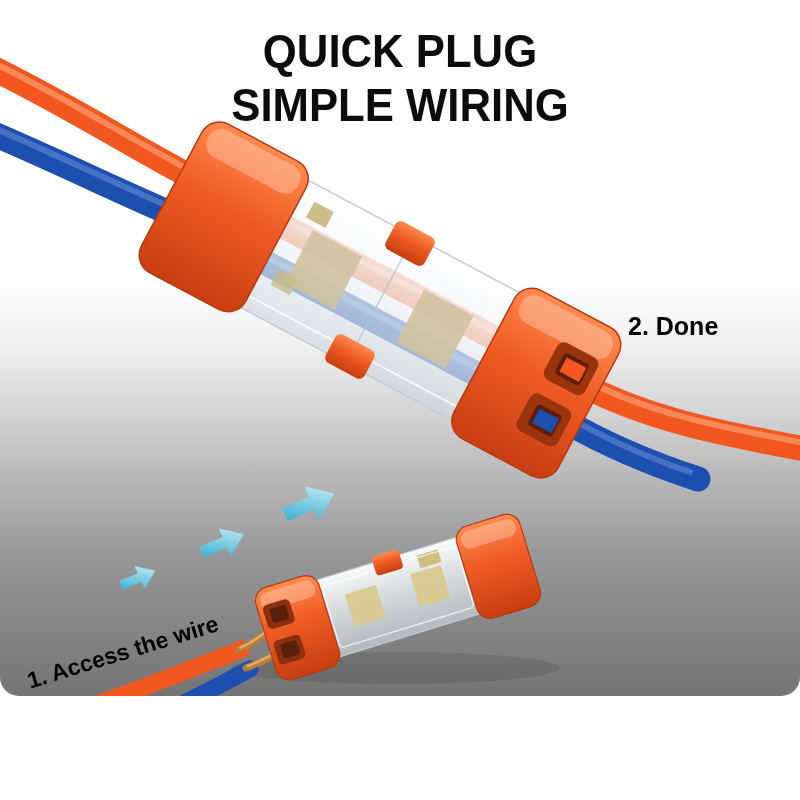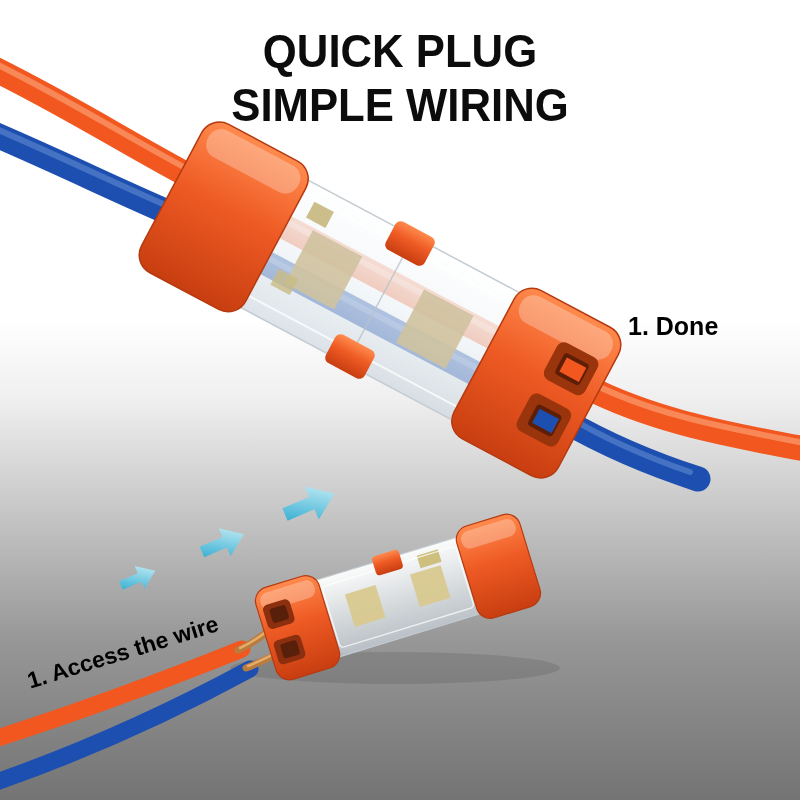--- a/index.html
+++ b/index.html
@@ -1,19 +1,20 @@
 <!DOCTYPE html>
 <html><head>
 <meta charset="utf-8">
 <style>
   html,body{margin:0;padding:0;}
   .scene{
-    position:relative;width:800px;height:800px;overflow:hidden;
+    position:relative;width:800px;height:696px;overflow:hidden;
     background:linear-gradient(180deg,#ffffff 0%,#ffffff 40%,#efefef 50%,#c6c6c6 64%,#979797 80%,#747474 100%);
     font-family:"Liberation Sans",sans-serif;
+    border-radius:19px;
   }
   .title{position:absolute;top:24px;left:0;right:0;text-align:center;color:#0c0c0c;}
   .title-line{font-weight:bold;font-size:46px;line-height:1.18;transform:scaleX(0.95);letter-spacing:0px;}
   .label{position:absolute;color:#000;font-weight:bold;white-space:nowrap;}
   .label-done{left:628px;top:312px;font-size:25px;}
   .label-access{left:28px;top:668px;font-size:23px;transform:rotate(-17deg);transform-origin:left center;}
   svg{position:absolute;left:0;top:0;}
 </style>
 </head>
 <body>
@@ -114,16 +115,16 @@
         <polygon points="0,10 26,10 26,0 48,16 26,32 26,22 0,22" fill="url(#arrowGrad)"></polygon>
       </g>
     </g>
   </svg>
 
   <div class="title">
     <div class="title-line">QUICK PLUG</div>
     <div class="title-line">SIMPLE WIRING</div>
   </div>
 
-  <div class="label label-done">1. Done</div>
+  <div class="label label-done">2. Done</div>
   <div class="label label-access">1. Access the wire</div>
 
 </div>
 
 </body></html>

